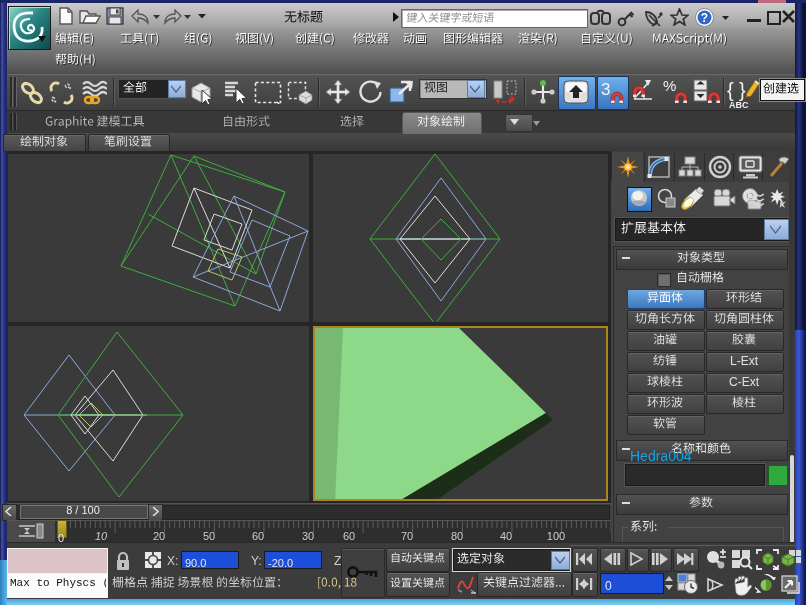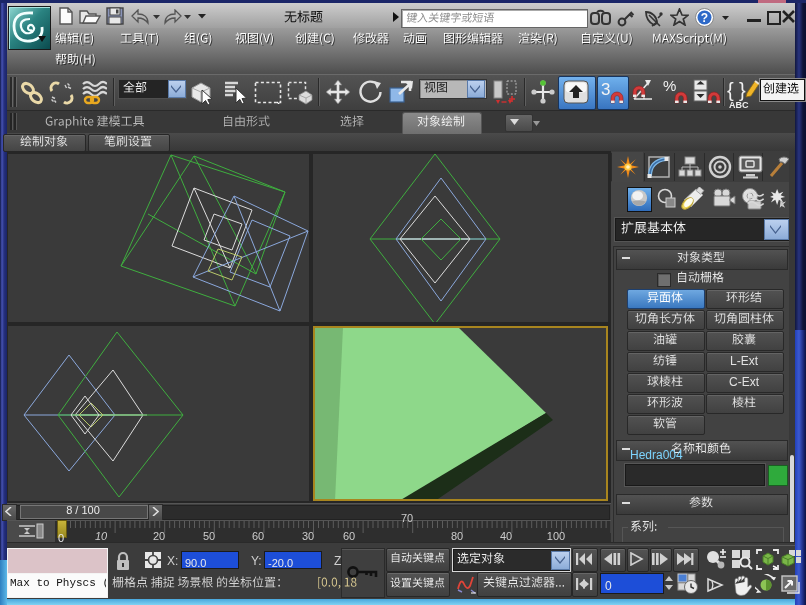--- a/index.html
+++ b/index.html
@@ -487,21 +487,21 @@
 <div class="abs" style="left:627px;top:415px;width:76px;height:18px;background:linear-gradient(#525252,#414141);border:1px solid #282828;border-radius:2px;box-shadow:inset 0 1px 0 #646464;"></div>
     <svg style="position:absolute;left:653.0px;top:417px;" width="26" height="17" viewBox="0 0 26 17">
       <path d="M7.1 0.5C6.8 2.3 6.4 4.1 5.5 5.2C5.7 5.3 6.1 5.6 6.3 5.7C6.8 5 7.1 4.2 7.4 3.1H10.5C10.3 4 10.1 4.9 10 5.5L10.7 5.7C11 4.9 11.3 3.6 11.5 2.5L10.9 2.3L10.8 2.3H7.6C7.8 1.8 7.9 1.2 8 0.6ZM8 4.3V4.8C8 6.5 7.8 9 5.2 10.9C5.4 11.1 5.8 11.3 5.9 11.5C7.4 10.4 8.1 9.1 8.5 7.8C9 9.5 9.8 10.8 11 11.5C11.1 11.3 11.4 10.9 11.6 10.8C10.1 10 9.2 8.1 8.8 6C8.8 5.6 8.8 5.2 8.8 4.8V4.3ZM1.1 6.6C1.2 6.5 1.6 6.4 2.1 6.4H3.3V8.1L0.5 8.5L0.7 9.5L3.3 9V11.5H4.2V8.9L5.8 8.6L5.7 7.8L4.2 8V6.4H5.7V5.6H4.2V3.8H3.3V5.6H2C2.4 4.8 2.8 3.8 3.2 2.8H5.7V1.9H3.4C3.6 1.5 3.7 1.1 3.8 0.7L2.9 0.5C2.8 1 2.7 1.4 2.5 1.9H0.6V2.8H2.3C2 3.7 1.6 4.5 1.5 4.8C1.3 5.4 1.1 5.7 0.8 5.8C0.9 6 1.1 6.4 1.1 6.6Z M14.5 5.3V11.5H15.4V11.1H21.3V11.5H22.1V8.5H15.4V7.7H21.5V5.3ZM21.3 10.4H15.4V9.3H21.3ZM17.3 3.1C17.4 3.3 17.5 3.6 17.7 3.9H13.2V5.8H14.1V4.6H22.1V5.8H23V3.9H18.6C18.5 3.6 18.3 3.2 18.1 2.9ZM15.4 6H20.6V7H15.4ZM14 0.4C13.7 1.5 13.2 2.5 12.5 3.2C12.7 3.3 13.1 3.5 13.3 3.6C13.6 3.2 14 2.7 14.3 2.1H15.1C15.4 2.6 15.6 3.1 15.7 3.5L16.5 3.2C16.4 2.9 16.2 2.5 16 2.1H17.8V1.5H14.6C14.7 1.2 14.8 0.9 14.9 0.6ZM19.1 0.5C18.9 1.3 18.4 2.2 17.9 2.7C18.1 2.9 18.5 3 18.6 3.2C18.9 2.9 19.1 2.5 19.3 2.1H20.2C20.6 2.6 20.9 3.1 21.1 3.5L21.8 3.2C21.7 2.9 21.4 2.5 21.1 2.1H23.3V1.5H19.7C19.8 1.2 19.9 0.9 20 0.6Z" fill="#e2e2e2"></path>
     </svg>
 <div class="abs" style="left:616px;top:440px;width:170px;height:19px;background:linear-gradient(#525252,#3a3a3a);border:1px solid #2a2a2a;"></div>
 <div class="abs" style="left:622px;top:448px;width:8px;height:2px;background:#ddd;"></div>
 <svg style="position:absolute;left:671.0px;top:442px;" width="62" height="17" viewBox="0 0 62 17">
       <path d="M3.2 4.2C3.8 4.6 4.5 5.2 5 5.7C3.6 6.4 2.1 7 0.6 7.3C0.7 7.5 0.9 7.9 1 8.1C1.7 8 2.4 7.8 3 7.5V11.5H3.9V10.9H9.3V11.5H10.2V6.5H5.4C7.4 5.4 9.1 3.9 10.1 2L9.5 1.6L9.4 1.7H5.1C5.4 1.3 5.7 1 5.9 0.6L4.9 0.4C4.2 1.6 2.8 2.9 0.8 3.9C1 4 1.3 4.3 1.5 4.5C2.6 4 3.6 3.3 4.3 2.5H8.8C8.1 3.6 7 4.5 5.8 5.2C5.3 4.7 4.5 4.1 3.9 3.7ZM9.3 10.1H3.9V7.3H9.3Z M18.1 5.2C17.9 6.7 17.4 8.2 16.7 9.1C16.9 9.2 17.3 9.5 17.4 9.6C18.1 8.5 18.7 6.9 19 5.3ZM21.4 5.3C21.9 6.6 22.4 8.3 22.6 9.5L23.4 9.2C23.2 8.1 22.7 6.4 22.2 5ZM18.4 0.5C18.1 2 17.6 3.6 16.9 4.6V3.9H15.3V1.8C15.9 1.6 16.5 1.5 16.9 1.3L16.4 0.6C15.5 1 14 1.3 12.8 1.5C12.9 1.7 13 2 13 2.2C13.5 2.2 14 2.1 14.5 2V3.9H12.6V4.8H14.4C13.9 6.1 13.1 7.7 12.4 8.6C12.5 8.8 12.8 9.1 12.8 9.3C13.4 8.6 14 7.4 14.5 6.2V11.5H15.3V6.1C15.7 6.6 16.2 7.3 16.4 7.7L16.9 7C16.7 6.7 15.7 5.6 15.3 5.2V4.8H16.8L16.7 4.8C16.9 4.9 17.3 5.2 17.5 5.3C17.9 4.7 18.3 3.8 18.6 2.9H19.8V10.4C19.8 10.6 19.8 10.6 19.6 10.6C19.5 10.6 18.9 10.6 18.4 10.6C18.5 10.8 18.6 11.2 18.7 11.5C19.5 11.5 20 11.4 20.3 11.3C20.6 11.2 20.7 10.9 20.7 10.4V2.9H22.4C22.2 3.3 21.9 3.8 21.7 4.2L22.5 4.4C22.8 3.8 23.2 2.9 23.5 2.2L22.9 2L22.8 2.1H18.9C19 1.6 19.2 1.2 19.2 0.7Z M30.4 1.6V11H31.2V10H33.9V10.9H34.8V1.6ZM31.2 9.1V2.5H33.9V9.1ZM29.3 0.6C28.2 1 26.3 1.4 24.7 1.6C24.8 1.8 24.9 2.1 25 2.3C25.6 2.2 26.3 2.1 27 2V4H24.6V4.9H26.7C26.2 6.4 25.2 8 24.3 9C24.5 9.2 24.7 9.5 24.8 9.8C25.6 9 26.4 7.6 27 6.2V11.5H27.9V6.2C28.4 6.9 29 7.8 29.3 8.3L29.9 7.5C29.6 7.1 28.3 5.6 27.9 5.2V4.9H30V4H27.9V1.8C28.6 1.7 29.3 1.5 29.9 1.3Z M44.4 4.5C44.4 8.8 44.2 10.2 41.2 10.9C41.3 11.1 41.5 11.4 41.6 11.5C44.8 10.7 45.1 9 45.1 4.5ZM40.8 5.1C40.1 5.6 38.9 6.2 37.9 6.5C38.1 6.7 38.3 6.9 38.5 7.1C39.5 6.7 40.8 6.1 41.5 5.4ZM41.2 8.3C40.5 9.3 39 10.1 37.6 10.6C37.8 10.7 38 11 38.1 11.2C39.7 10.7 41.1 9.8 42 8.7ZM44.9 9.6C45.7 10.2 46.6 11 47 11.5L47.5 11C47.1 10.4 46.1 9.7 45.4 9.1ZM42.4 3.3V8.9H43.2V3.9H46.2V8.9H47V3.3H44.7C44.9 2.9 45 2.4 45.2 1.9H47.4V1.2H42.2V1.9H44.4C44.3 2.4 44.1 2.9 44 3.3ZM38.7 0.7C38.9 1 39 1.4 39.2 1.7H36.8V2.4H42V1.7H40C39.9 1.3 39.7 0.8 39.5 0.5ZM41 6.6C40.3 7.4 39 8.1 37.8 8.5C37.9 7.9 37.9 7.2 37.9 6.7V4.9H41.9V4.1H40.7C40.9 3.7 41.2 3.2 41.4 2.7L40.7 2.5C40.5 3 40.2 3.7 39.9 4.1H38.3L39 3.9C38.9 3.5 38.6 2.9 38.3 2.5L37.6 2.7C37.9 3.2 38.1 3.7 38.2 4.1H37.1V6.7C37.1 8 37 9.8 36.4 11.1C36.6 11.2 36.9 11.4 37.1 11.5C37.5 10.7 37.7 9.6 37.8 8.5C38 8.7 38.2 9 38.3 9.1C39.6 8.7 40.9 7.9 41.7 7Z M53.7 4.7V6.7H50.9V4.7ZM54.6 4.7H57.4V6.7H54.6ZM55.2 2.3C54.8 2.8 54.4 3.4 53.9 3.8H50.7C51.2 3.3 51.6 2.9 52 2.3ZM52.2 0.4C51.4 2.1 49.9 3.5 48.5 4.4C48.6 4.6 48.9 5.1 49 5.3C49.3 5 49.7 4.8 50 4.5V9.6C50 11 50.6 11.3 52.5 11.3C53 11.3 56.7 11.3 57.2 11.3C59 11.3 59.3 10.8 59.6 8.9C59.3 8.9 58.9 8.7 58.7 8.6C58.5 10.2 58.4 10.5 57.2 10.5C56.4 10.5 53.1 10.5 52.5 10.5C51.2 10.5 50.9 10.3 50.9 9.6V7.6H57.4V8.1H58.3V3.8H55C55.6 3.2 56.1 2.5 56.5 1.9L56 1.5L55.8 1.5H52.6C52.8 1.3 52.9 1 53.1 0.7Z" fill="#e8e8e8"></path>
     </svg>
 <div class="abs" style="left:625px;top:464px;width:138px;height:20px;background:#2a2a2a;border:1px solid #191919;box-shadow:0 0 0 1px #565656;"></div>
-<div class="abs" style="left:630px;top:448px;font-size:12px;color:#7dd3fc;">Hedra004</div>
+<div class="abs" style="left:630px;top:448px;font-size:14px;color:#0ea5e9;">Hedra004</div>
 <div class="abs" style="left:768px;top:465px;width:18px;height:19px;background:#2faa3c;border:1px solid #1a5f22;"></div>
 <div class="abs" style="left:616px;top:494px;width:170px;height:19px;background:linear-gradient(#525252,#3a3a3a);border:1px solid #2a2a2a;"></div>
 <div class="abs" style="left:622px;top:502px;width:8px;height:2px;background:#ddd;"></div>
 <svg style="position:absolute;left:689.0px;top:496px;" width="26" height="17" viewBox="0 0 26 17">
       <path d="M6.6 5.7C5.8 6.3 4.2 6.9 3 7.2C3.3 7.3 3.5 7.6 3.6 7.8C4.8 7.4 6.4 6.8 7.3 6.1ZM7.6 7.2C6.6 7.9 4.6 8.6 2.9 8.9C3 9.1 3.3 9.4 3.4 9.6C5.2 9.2 7.2 8.5 8.4 7.5ZM9.1 8.4C7.8 9.7 5.1 10.5 2.1 10.8C2.3 11 2.5 11.3 2.6 11.5C5.6 11.2 8.4 10.3 9.9 8.8ZM2.1 3.5C2.4 3.4 2.8 3.3 4.8 3.2C4.7 3.6 4.5 4 4.3 4.4H0.6V5.2H3.7C2.8 6.2 1.7 7 0.5 7.5C0.7 7.7 1 8.1 1.2 8.2C2.6 7.5 3.9 6.5 4.8 5.2H7.3C8.2 6.4 9.6 7.6 11 8.2C11.1 7.9 11.4 7.6 11.6 7.4C10.4 7 9.1 6.1 8.3 5.2H11.4V4.4H5.3C5.5 4 5.7 3.6 5.9 3.2L9.2 3C9.5 3.3 9.8 3.6 10 3.8L10.7 3.3C10.1 2.5 8.7 1.5 7.6 0.8L6.9 1.3C7.4 1.6 7.9 2 8.4 2.3L3.7 2.5C4.5 2 5.3 1.5 6 0.9L5.2 0.4C4.3 1.3 3.1 2 2.7 2.2C2.4 2.4 2.1 2.6 1.9 2.6C2 2.8 2.1 3.3 2.1 3.5Z M17.3 0.7C17.1 1.2 16.7 1.9 16.4 2.3L17 2.6C17.3 2.2 17.7 1.6 18.1 1ZM13.1 1C13.4 1.5 13.7 2.2 13.8 2.6L14.5 2.3C14.4 1.9 14.1 1.2 13.7 0.8ZM16.9 7.4C16.6 8.1 16.3 8.6 15.8 9C15.3 8.8 14.9 8.6 14.4 8.4C14.6 8.1 14.8 7.8 15 7.4ZM13.3 8.7C13.9 9 14.6 9.3 15.2 9.6C14.4 10.1 13.5 10.5 12.5 10.7C12.6 10.9 12.8 11.2 12.9 11.4C14 11.1 15 10.7 15.9 10C16.3 10.2 16.7 10.4 16.9 10.6L17.5 10C17.2 9.9 16.9 9.6 16.5 9.4C17.1 8.7 17.6 7.9 17.9 6.9L17.4 6.6L17.3 6.7H15.3L15.6 6.1L14.8 5.9C14.7 6.2 14.6 6.4 14.5 6.7H12.8V7.4H14.1C13.8 7.9 13.6 8.4 13.3 8.7ZM15.1 0.5V2.7H12.6V3.5H14.8C14.2 4.2 13.3 5 12.5 5.3C12.6 5.5 12.9 5.8 13 6C13.7 5.6 14.5 5 15.1 4.2V5.7H15.9V4.1C16.5 4.5 17.2 5.1 17.5 5.3L18 4.7C17.7 4.5 16.7 3.8 16.1 3.5H18.4V2.7H15.9V0.5ZM19.5 0.6C19.2 2.7 18.7 4.7 17.8 6C18 6.1 18.3 6.4 18.5 6.5C18.8 6.1 19 5.5 19.3 5C19.5 6.1 19.9 7.2 20.3 8.2C19.7 9.3 18.7 10.2 17.4 10.8C17.6 11 17.8 11.4 17.9 11.6C19.1 10.9 20.1 10.1 20.8 9C21.4 10 22.1 10.8 23.1 11.4C23.2 11.2 23.5 10.9 23.7 10.7C22.7 10.2 21.9 9.3 21.3 8.2C21.9 6.9 22.3 5.4 22.6 3.6H23.4V2.8H20C20.1 2.1 20.3 1.4 20.4 0.7ZM21.7 3.6C21.5 5 21.2 6.2 20.8 7.2C20.3 6.2 20 4.9 19.8 3.6Z" fill="#e8e8e8"></path>
     </svg>
 <div class="abs" style="left:622px;top:527px;width:160px;height:16px;border:1px solid #565656;border-bottom:none;"></div>
 <div class="abs" style="left:628px;top:519px;width:40px;height:18px;background:#424242;"></div>
 <svg style="position:absolute;left:630px;top:520px;" width="29" height="17" viewBox="0 0 29 17">
       <path d="M3.4 7.9C2.8 8.7 1.8 9.6 0.8 10.2C1.1 10.3 1.5 10.6 1.6 10.8C2.5 10.2 3.6 9.2 4.3 8.2ZM7.6 8.3C8.6 9 9.9 10.2 10.5 10.8L11.2 10.3C10.6 9.6 9.3 8.5 8.3 7.8ZM8 5.2C8.3 5.5 8.6 5.9 8.9 6.2L3.7 6.6C5.5 5.7 7.3 4.6 9.1 3.2L8.4 2.6C7.8 3.1 7.1 3.6 6.5 4L3.5 4.2C4.4 3.6 5.3 2.8 6.1 2C7.6 1.8 9.1 1.6 10.3 1.3L9.6 0.6C7.7 1.1 4.2 1.4 1.3 1.5C1.4 1.7 1.5 2.1 1.5 2.3C2.6 2.3 3.7 2.2 4.8 2.1C4 2.9 3.1 3.6 2.8 3.8C2.5 4.1 2.2 4.3 1.9 4.3C2 4.5 2.2 4.9 2.2 5.1C2.4 5 2.8 5 5.3 4.8C4.2 5.5 3.4 5.9 2.9 6.1C2.2 6.5 1.7 6.7 1.3 6.8C1.4 7 1.5 7.4 1.5 7.6C1.9 7.5 2.4 7.4 5.7 7.2V10.3C5.7 10.5 5.6 10.5 5.4 10.5C5.2 10.5 4.6 10.5 3.8 10.5C4 10.7 4.1 11.1 4.2 11.4C5.1 11.4 5.7 11.4 6.1 11.2C6.5 11.1 6.6 10.8 6.6 10.3V7.1L9.6 6.9C9.9 7.3 10.2 7.7 10.4 8L11.1 7.5C10.6 6.8 9.6 5.7 8.7 4.9Z M19.7 1.9V8.6H20.6V1.9ZM22.2 0.5V10.4C22.2 10.5 22.1 10.6 21.9 10.6C21.7 10.6 21.1 10.6 20.4 10.6C20.6 10.8 20.7 11.2 20.7 11.5C21.7 11.5 22.2 11.4 22.6 11.3C22.9 11.2 23.1 10.9 23.1 10.3V0.5ZM14.2 6.9C14.8 7.4 15.5 7.9 16 8.4C15.2 9.5 14.1 10.4 12.9 10.8C13.1 11 13.4 11.4 13.5 11.6C16 10.4 17.9 8.1 18.5 3.9L17.9 3.8L17.8 3.8H15.1C15.3 3.2 15.4 2.6 15.6 2H18.9V1.1H12.7V2H14.7C14.3 3.8 13.6 5.5 12.6 6.6C12.8 6.8 13.2 7.1 13.3 7.2C13.9 6.5 14.4 5.7 14.8 4.6H17.5C17.3 5.8 16.9 6.8 16.5 7.6C16 7.2 15.3 6.6 14.7 6.3Z M25.7 5.9C26.1 5.9 26.5 5.5 26.5 5C26.5 4.5 26.1 4.2 25.7 4.2C25.2 4.2 24.9 4.5 24.9 5C24.9 5.5 25.2 5.9 25.7 5.9ZM25.7 10.7C26.1 10.7 26.5 10.4 26.5 9.9C26.5 9.4 26.1 9 25.7 9C25.2 9 24.9 9.4 24.9 9.9C24.9 10.4 25.2 10.7 25.7 10.7Z" fill="#e8e8e8"></path>
@@ -634,21 +634,21 @@
       <rect x="593.7" y="0" width="1" height="7" fill="#5d5d5d"></rect>
       <rect x="598.6" y="0" width="1" height="7" fill="#5d5d5d"></rect>
       <rect x="603.6" y="0" width="1" height="12" fill="#5d5d5d"></rect>
     </svg>
 <div class="abs" style="left:95px;top:530px;width:30px;text-align:left;font-size:11px;color:#cccccc;font-style:italic;">10</div>
 <div class="abs" style="left:144px;top:530px;width:30px;text-align:center;font-size:11px;color:#cccccc;">20</div>
 <div class="abs" style="left:194px;top:530px;width:30px;text-align:center;font-size:11px;color:#cccccc;">50</div>
 <div class="abs" style="left:243px;top:530px;width:30px;text-align:center;font-size:11px;color:#cccccc;">60</div>
 <div class="abs" style="left:293px;top:530px;width:30px;text-align:center;font-size:11px;color:#cccccc;">30</div>
 <div class="abs" style="left:343px;top:530px;width:30px;text-align:left;font-size:11px;color:#cccccc;">60</div>
-<div class="abs" style="left:392px;top:512px;width:30px;text-align:center;font-size:11px;color:#cccccc;">70</div>
+<div class="abs" style="left:392px;top:530px;width:30px;text-align:center;font-size:11px;color:#cccccc;">70</div>
 <div class="abs" style="left:442px;top:530px;width:30px;text-align:center;font-size:11px;color:#cccccc;">80</div>
 <div class="abs" style="left:491px;top:530px;width:30px;text-align:center;font-size:11px;color:#cccccc;">40</div>
 <div class="abs" style="left:541px;top:530px;width:30px;text-align:center;font-size:11px;color:#cccccc;">100</div>
 <svg class="abs" style="left:18px;top:523px" width="26" height="16" viewBox="0 0 26 16">
 <path d="M1 3 h16 M1 13 h16" stroke="#c8c8c8" stroke-width="1.4"></path>
 <path d="M6 5 L12 5 L9 8 Z" fill="#c8c8c8"></path>
       <path d="M9 8 L6 11 L12 11 Z" fill="#c8c8c8"></path>
 <rect x="19" y="1" width="6" height="14" fill="#888" stroke="#ccc"></rect>
     </svg>
 <div class="abs" style="left:57px;top:520px;width:8px;height:16px;background:linear-gradient(#c8b43a,#9a8a20);border:1px solid #6a5c10;"></div>

